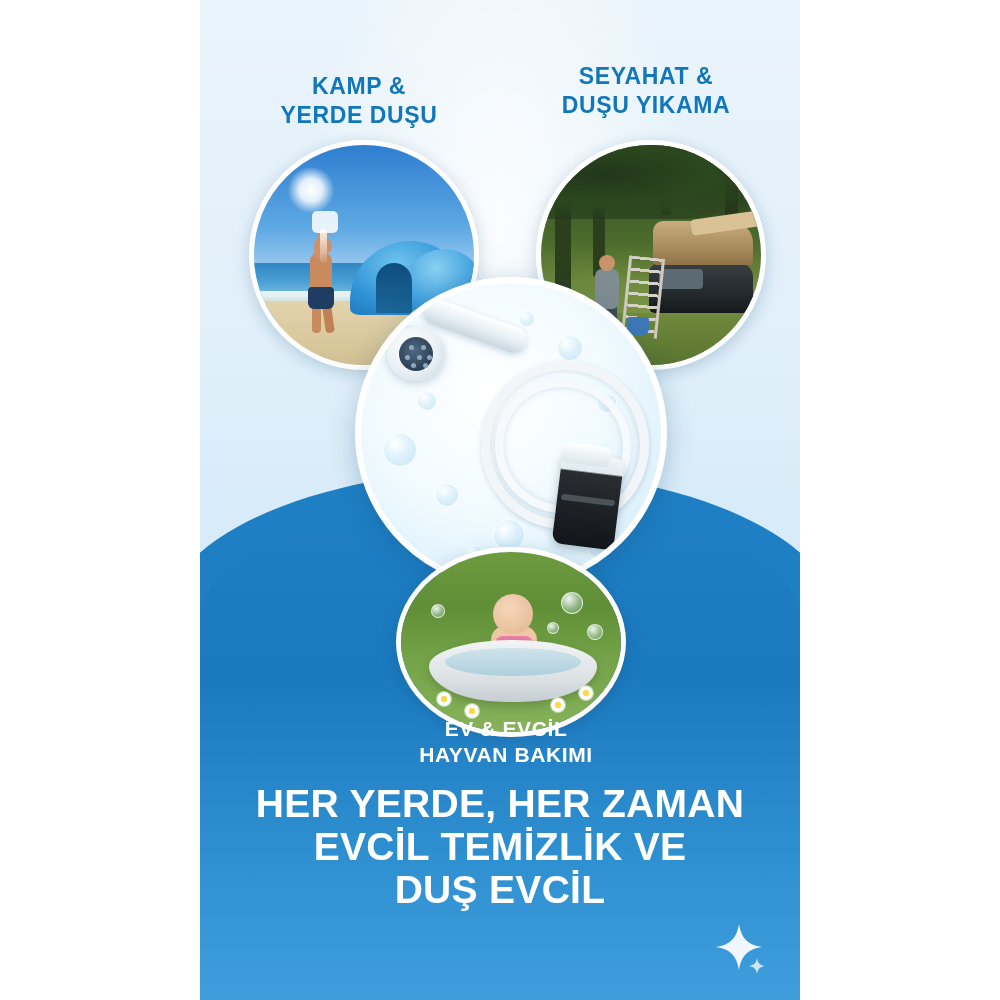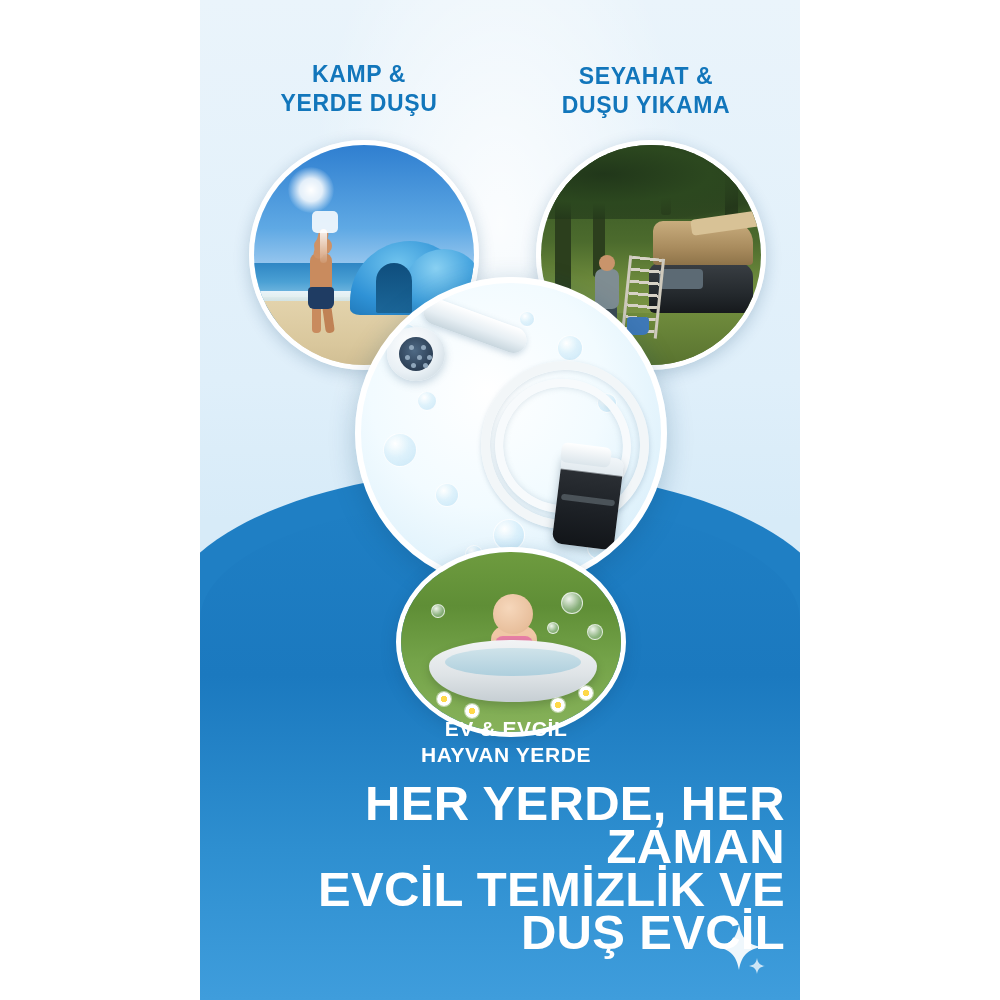--- a/index.html
+++ b/index.html
@@ -320,41 +320,41 @@
   
   .label-top {
     position: absolute;
     text-align: center;
     color: #1276bb;
     font-weight: bold;
     font-size: 23px;
     line-height: 29px;
     letter-spacing: 0.6px;
   }
-  .label-camp { left: 239px; top: 60px; width: 240px; }
+  .label-camp { left: 239px; top: 72px; width: 240px; }
   .label-travel { left: 526px; top: 62px; width: 240px; }
 
   .label-home {
     position: absolute;
     left: 356px; top: 716px; width: 300px;
     text-align: center;
     color: #ffffff;
     font-weight: bold;
     font-size: 21px;
     line-height: 26px;
     letter-spacing: 0.6px;
   }
 
   .headline {
     position: absolute;
     left: 215px; top: 782px; width: 570px;
-    text-align: right;
+    text-align: center;
     color: #ffffff;
     font-weight: bold;
-    font-size: 49px;
+    font-size: 39px;
     line-height: 43px;
     letter-spacing: 0.3px;
   }
   .subline {
     position: absolute;
     left: 215px; top: 925px; width: 570px;
     text-align: center;
     color: #eaf6ff;
     font-size: 19px;
     letter-spacing: 0.2px;
@@ -469,21 +469,21 @@
     <div class="flower" style="left:150px; top:146px;"></div>
     <div class="flower" style="left:178px; top:134px;"></div>
     <div class="soap" style="left:160px; top:40px; width:20px; height:20px;"></div>
     <div class="soap" style="left:186px; top:72px; width:14px; height:14px;"></div>
     <div class="soap" style="left:146px; top:70px; width:10px; height:10px;"></div>
     <div class="soap" style="left:30px; top:52px; width:12px; height:12px;"></div>
   </div>
 
   <div class="label-home">
     <div>EV &amp; EVCİL</div>
-    <div>HAYVAN YERDE</div>
+    <div>HAYVAN BAKIMI</div>
   </div>
 
   <div class="headline">
     <div>HER YERDE, HER ZAMAN</div>
     <div>EVCİL TEMİZLİK VE</div>
     <div>DUŞ EVCİL</div>
   </div>
 
 
   <div class="sparkle">

